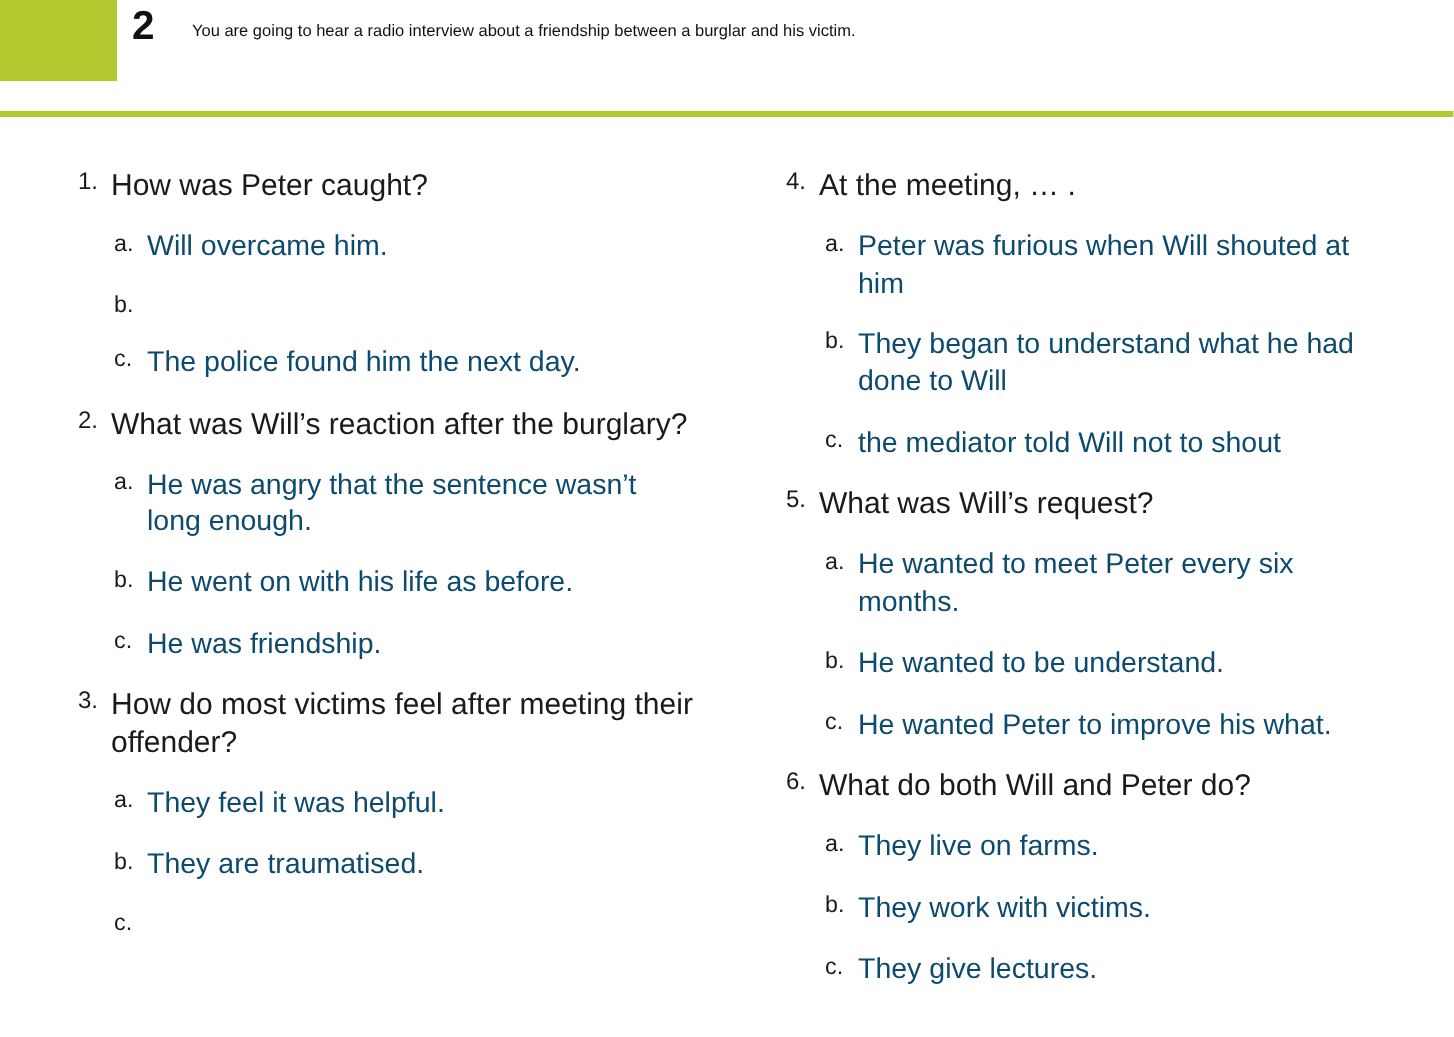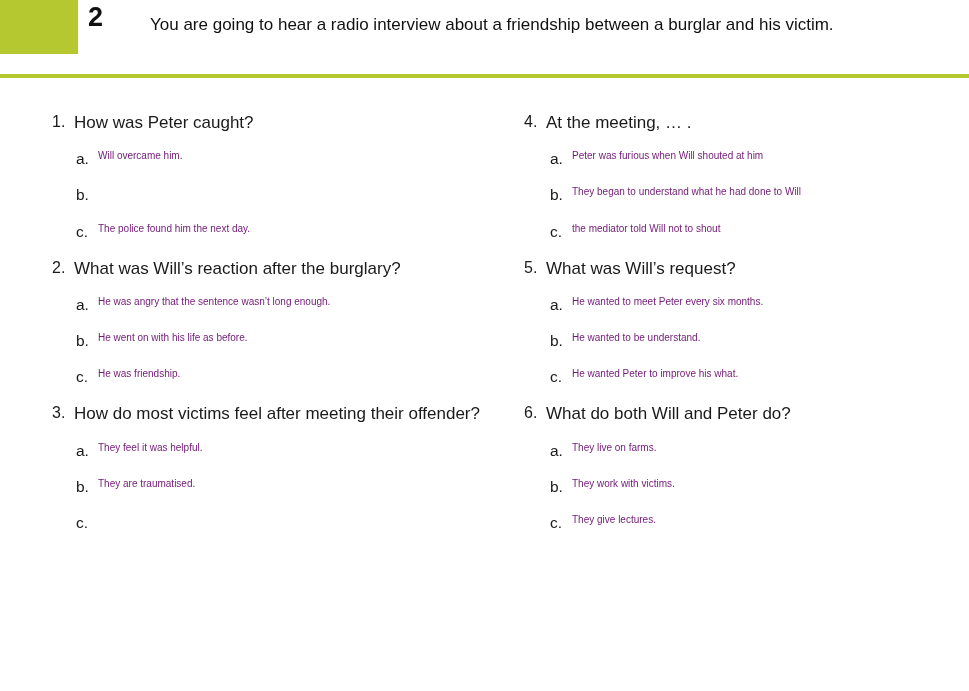--- a/index.html
+++ b/index.html
@@ -40,24 +40,23 @@
     font-size: 27px;
     font-weight: bold;
     color: #111;
     line-height: 1;
   }
   .instructions {
     position: absolute;
     left: 128px;
     top: 14px;
     width: 790px;
-    font-size: 17px;
+    font-size: 11px;
     line-height: 1.35;
     color: #111;
-    margin-left: 22px;
   }
   .instructions .line {
     display: block;
     white-space: nowrap;
   }
   .header-rule {
     position: absolute;
     left: 0;
     top: 74px;
     width: 969px;
@@ -95,21 +94,21 @@
     margin-bottom: 16px;
   }
   .q-num {
     width: 22px;
     flex: 0 0 22px;
     font-size: 16px;
     line-height: 1.25;
     color: #1a1a1a;
   }
   .q-text {
-    font-size: 17px;
+    font-size: 20px;
     line-height: 1.25;
     color: #1a1a1a;
   }
   .options {
     margin: 0;
     padding: 0;
   }
   .option {
     display: flex;
     align-items: flex-start;
@@ -117,28 +116,27 @@
     padding-left: 24px;
   }
   .opt-letter {
     width: 22px;
     flex: 0 0 22px;
     font-size: 15.5px;
     line-height: 1.3;
     color: #1a1a1a;
   }
   .opt-text {
-    font-size: 10px;
+    font-size: 19px;
     line-height: 1.3;
-    color: #701a75;
+    color: #0c4a6e;
     max-width: 360px;
   }
   .col-right .opt-text {
     max-width: 340px;
-    text-align: right;
   }
   .col-right .option {
     padding-left: 26px;
   }
 </style>
 </head>
 <body>
 
 <div class="page">
 

